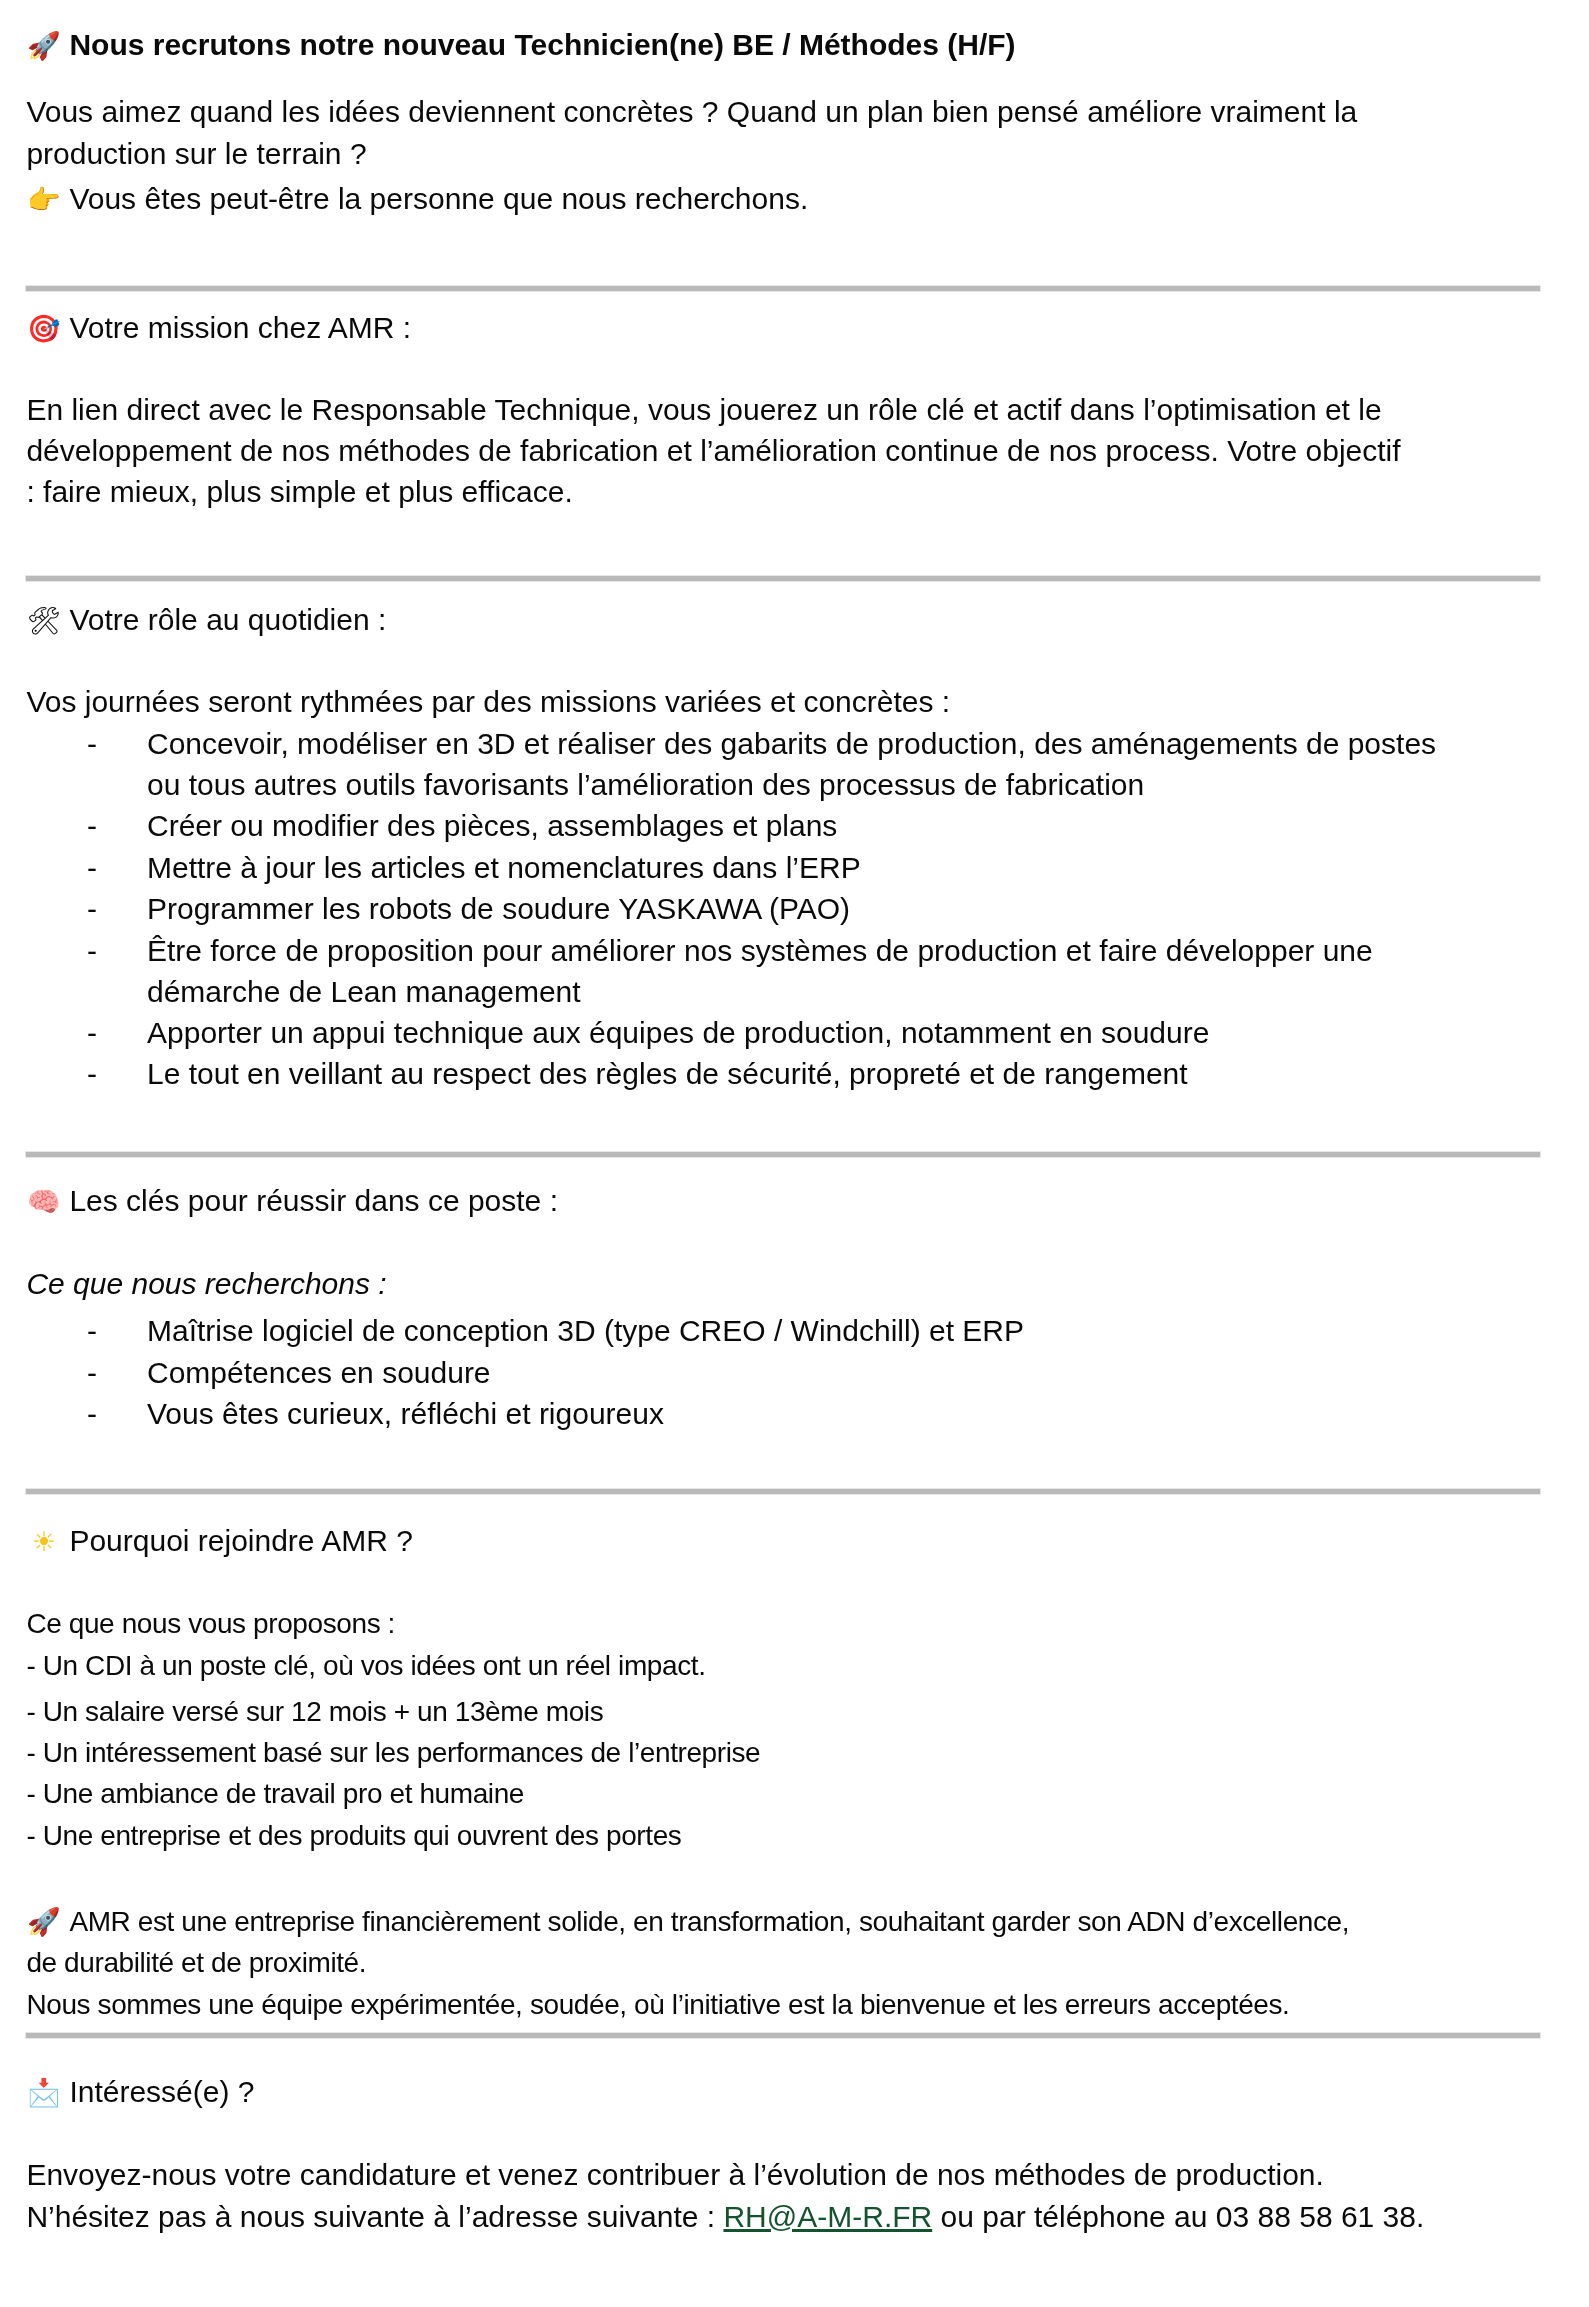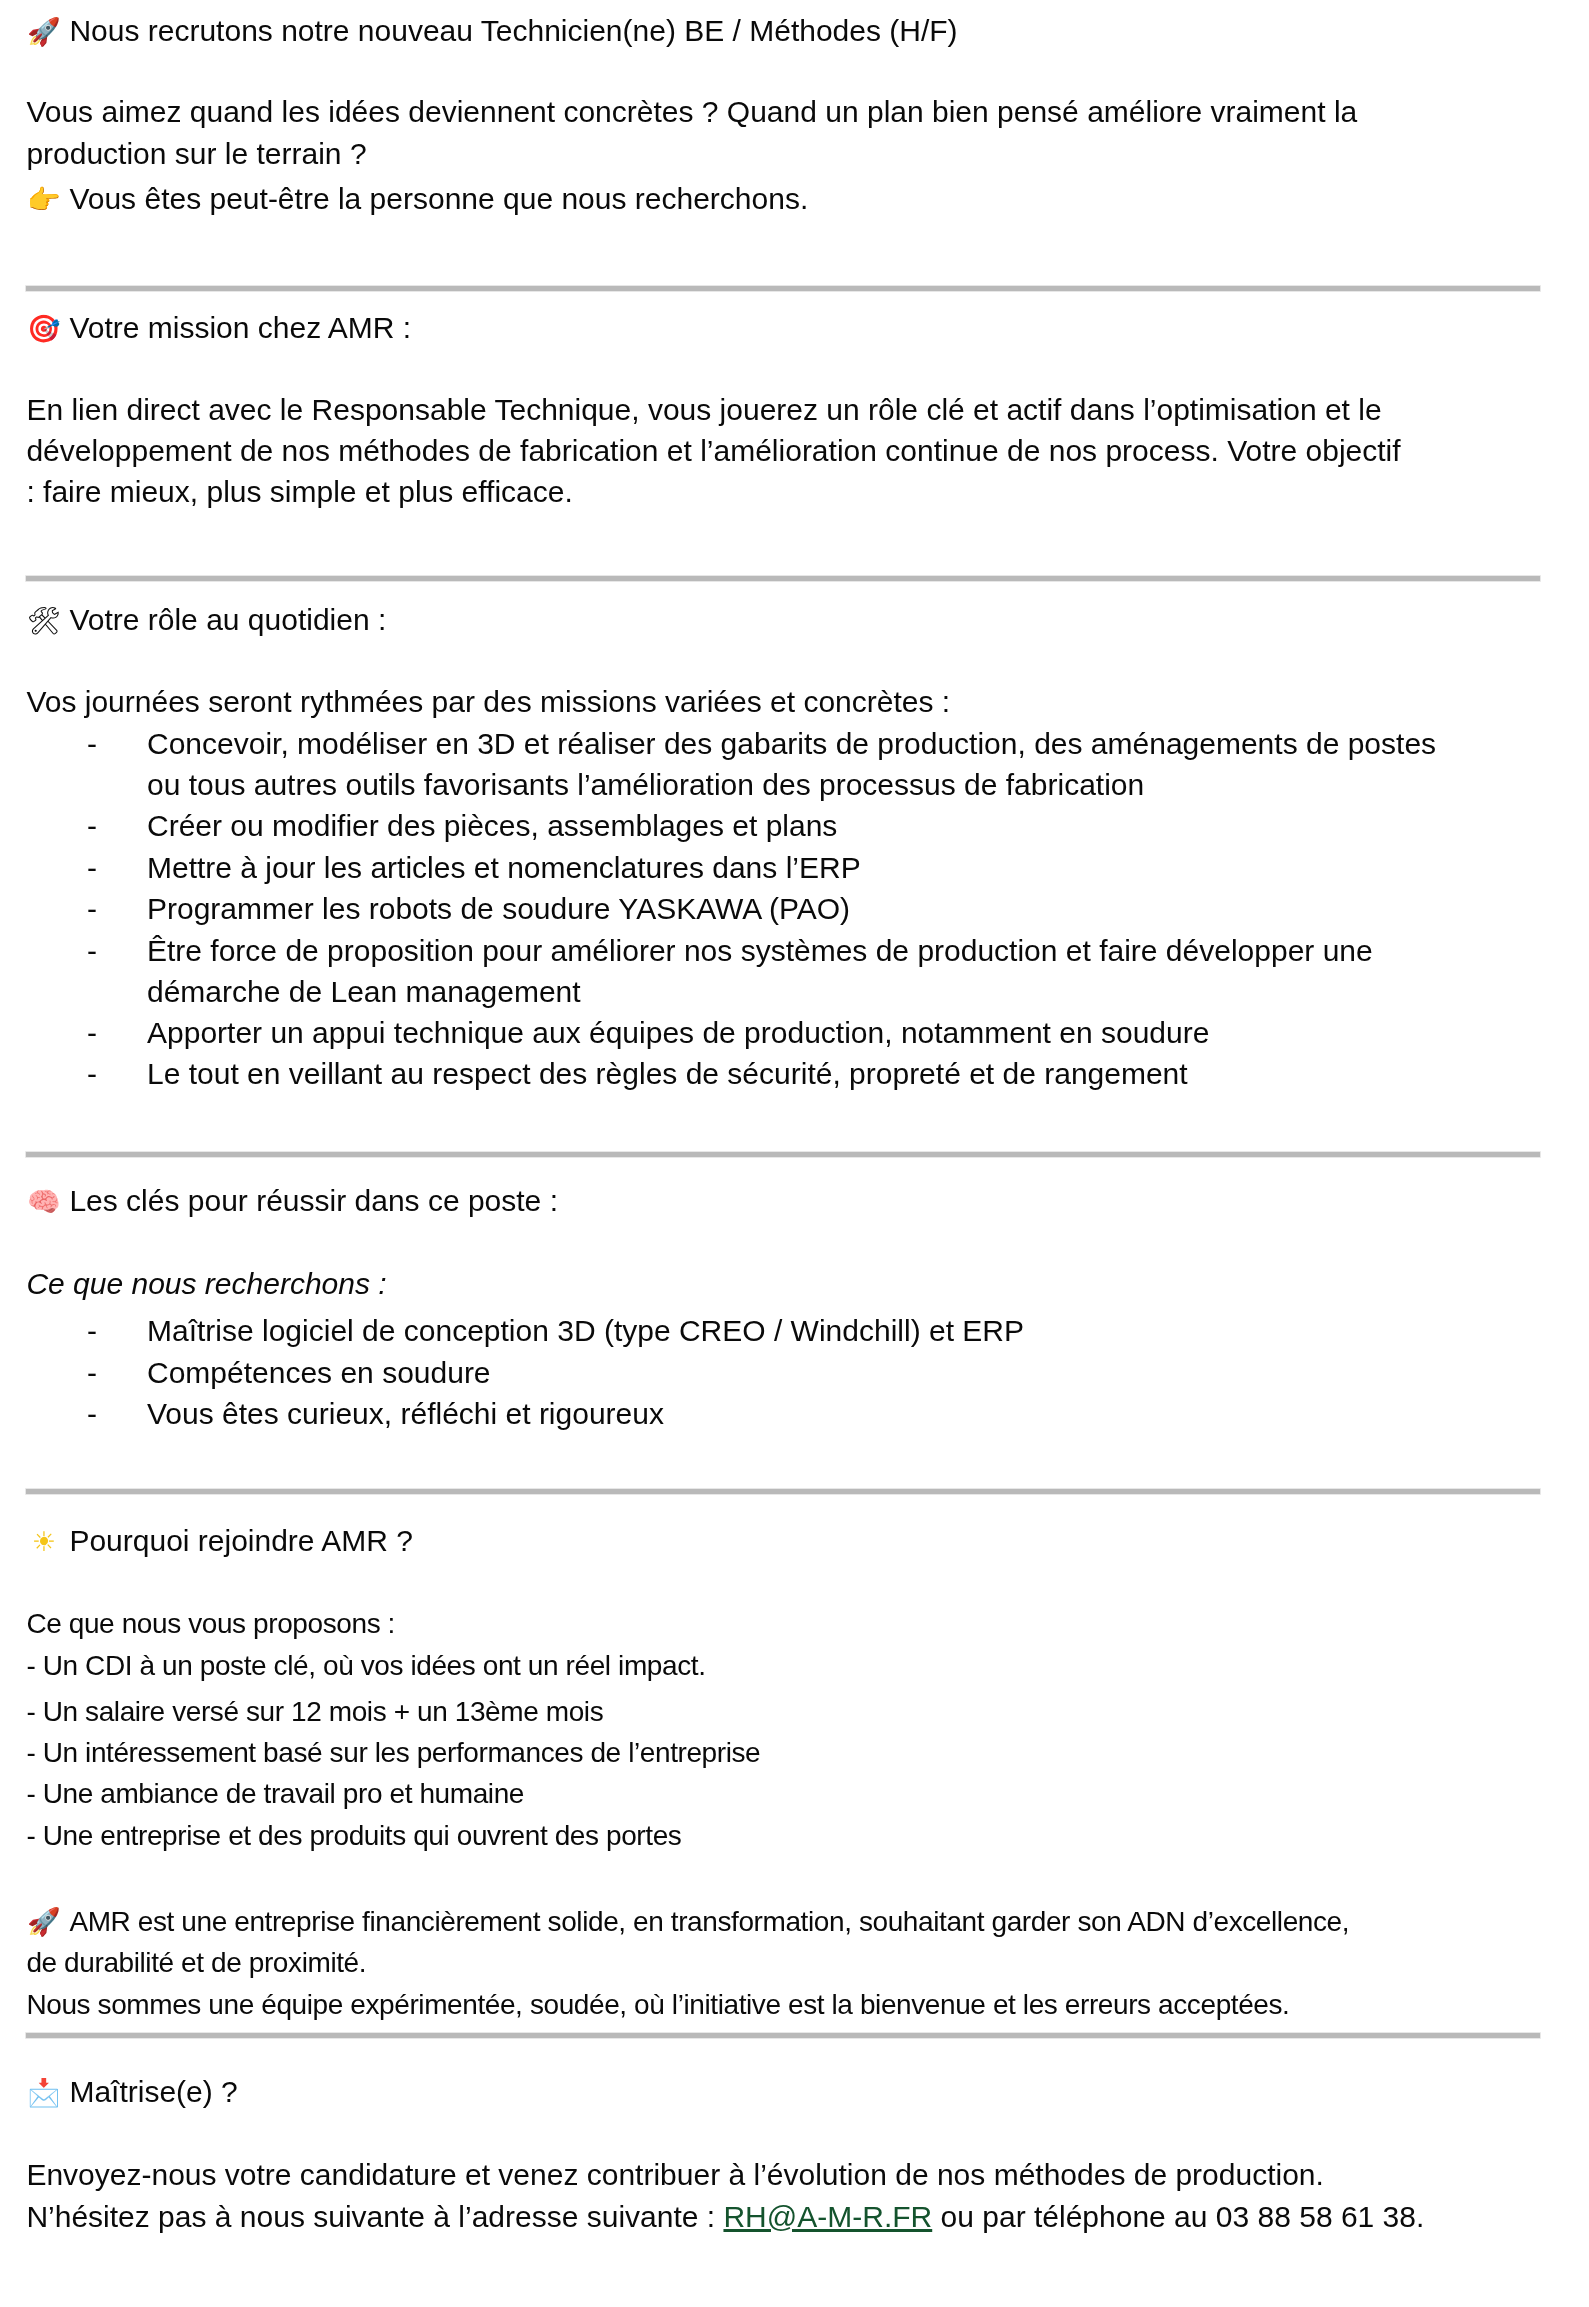--- a/index.html
+++ b/index.html
@@ -10,21 +10,21 @@
   .divider { position:absolute; left:26px; width:1514px; height:4.8px; background:#b9b9b9;
              box-shadow:0 0 0 0.8px #e2e2e2; }
   .emoji { display:inline-block; width:35px; text-align:center; margin-right:8px; font-family:"DejaVu Sans", sans-serif; font-size:27px; }
   .dash { position:absolute; left:87px; }
   .bt { position:absolute; left:147px; }
   a.link { color:#14532d; text-decoration:underline; }
 </style>
 </head>
 <body>
 
-<div class="line" style="top:10px;">
+<div class="line" style="top:24px;font-weight:bold;">
   <span class="emoji">🚀</span><span>Nous recrutons notre nouveau Technicien(ne) BE / Méthodes (H/F)</span>
 </div>
 
 <div class="line" style="top:91px;">Vous aimez quand les idées deviennent concrètes ? Quand un plan bien pensé améliore vraiment la</div>
 <div class="line" style="top:133px;">production sur le terrain ?</div>
 <div class="line" style="top:178px;">
   <span class="emoji">👉</span><span>Vous êtes peut-être la personne que nous recherchons.</span>
 </div>
 
 <div class="divider" style="top:286px;"></div>
@@ -115,19 +115,19 @@
 
 <div class="line cal" style="top:1901px;">
   <span class="emoji">🚀</span><span>AMR est une entreprise financièrement solide, en transformation, souhaitant garder son ADN d’excellence,</span>
 </div>
 <div class="line cal" style="top:1942px;">de durabilité et de proximité.</div>
 <div class="line cal" style="top:1984px;text-align:center;">Nous sommes une équipe expérimentée, soudée, où l’initiative est la bienvenue et les erreurs acceptées.</div>
 
 <div class="divider" style="top:2033px;"></div>
 
 <div class="line" style="top:2071px;">
-  <span class="emoji">📩</span><span>Maîtrise(e) ?</span>
+  <span class="emoji">📩</span><span>Intéressé(e) ?</span>
 </div>
 <div class="line" style="top:2154px;">Envoyez-nous votre candidature et venez contribuer à l’évolution de nos méthodes de production.</div>
 <div class="line" style="top:2196px;">
   <span>N’hésitez pas à nous suivante à l’adresse suivante : </span><a class="link" href="#">RH@A-M-R.FR</a><span> ou par téléphone au 03 88 58 61 38.</span>
 </div>
 
 
 </body></html>

